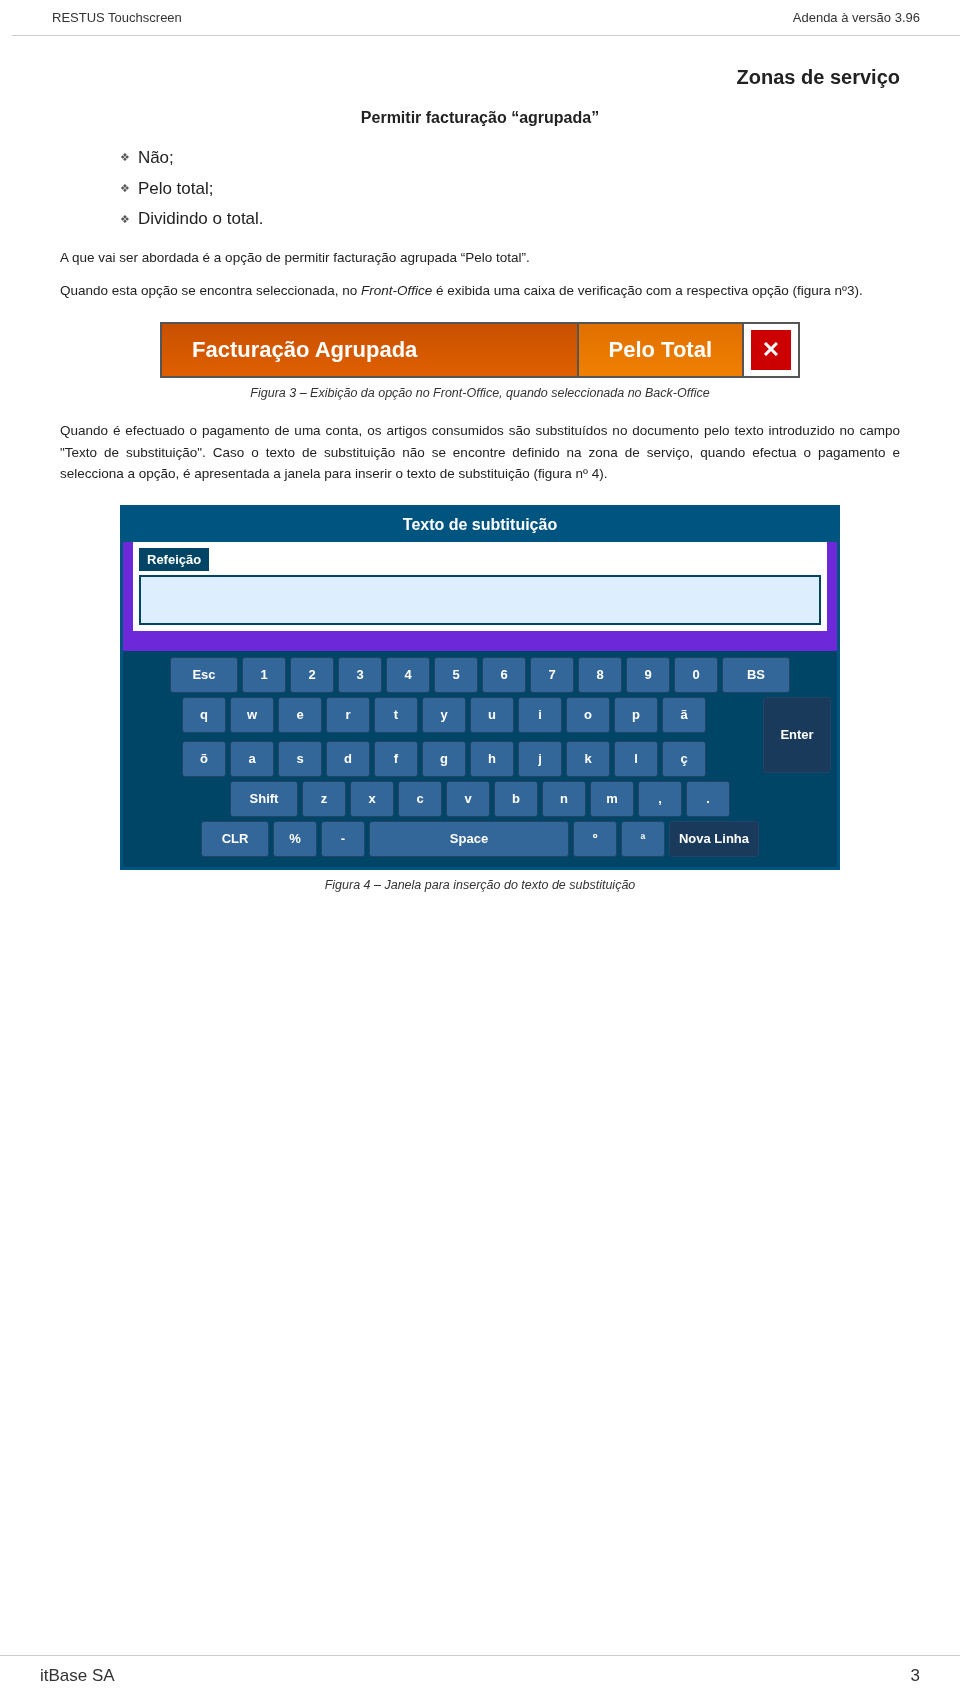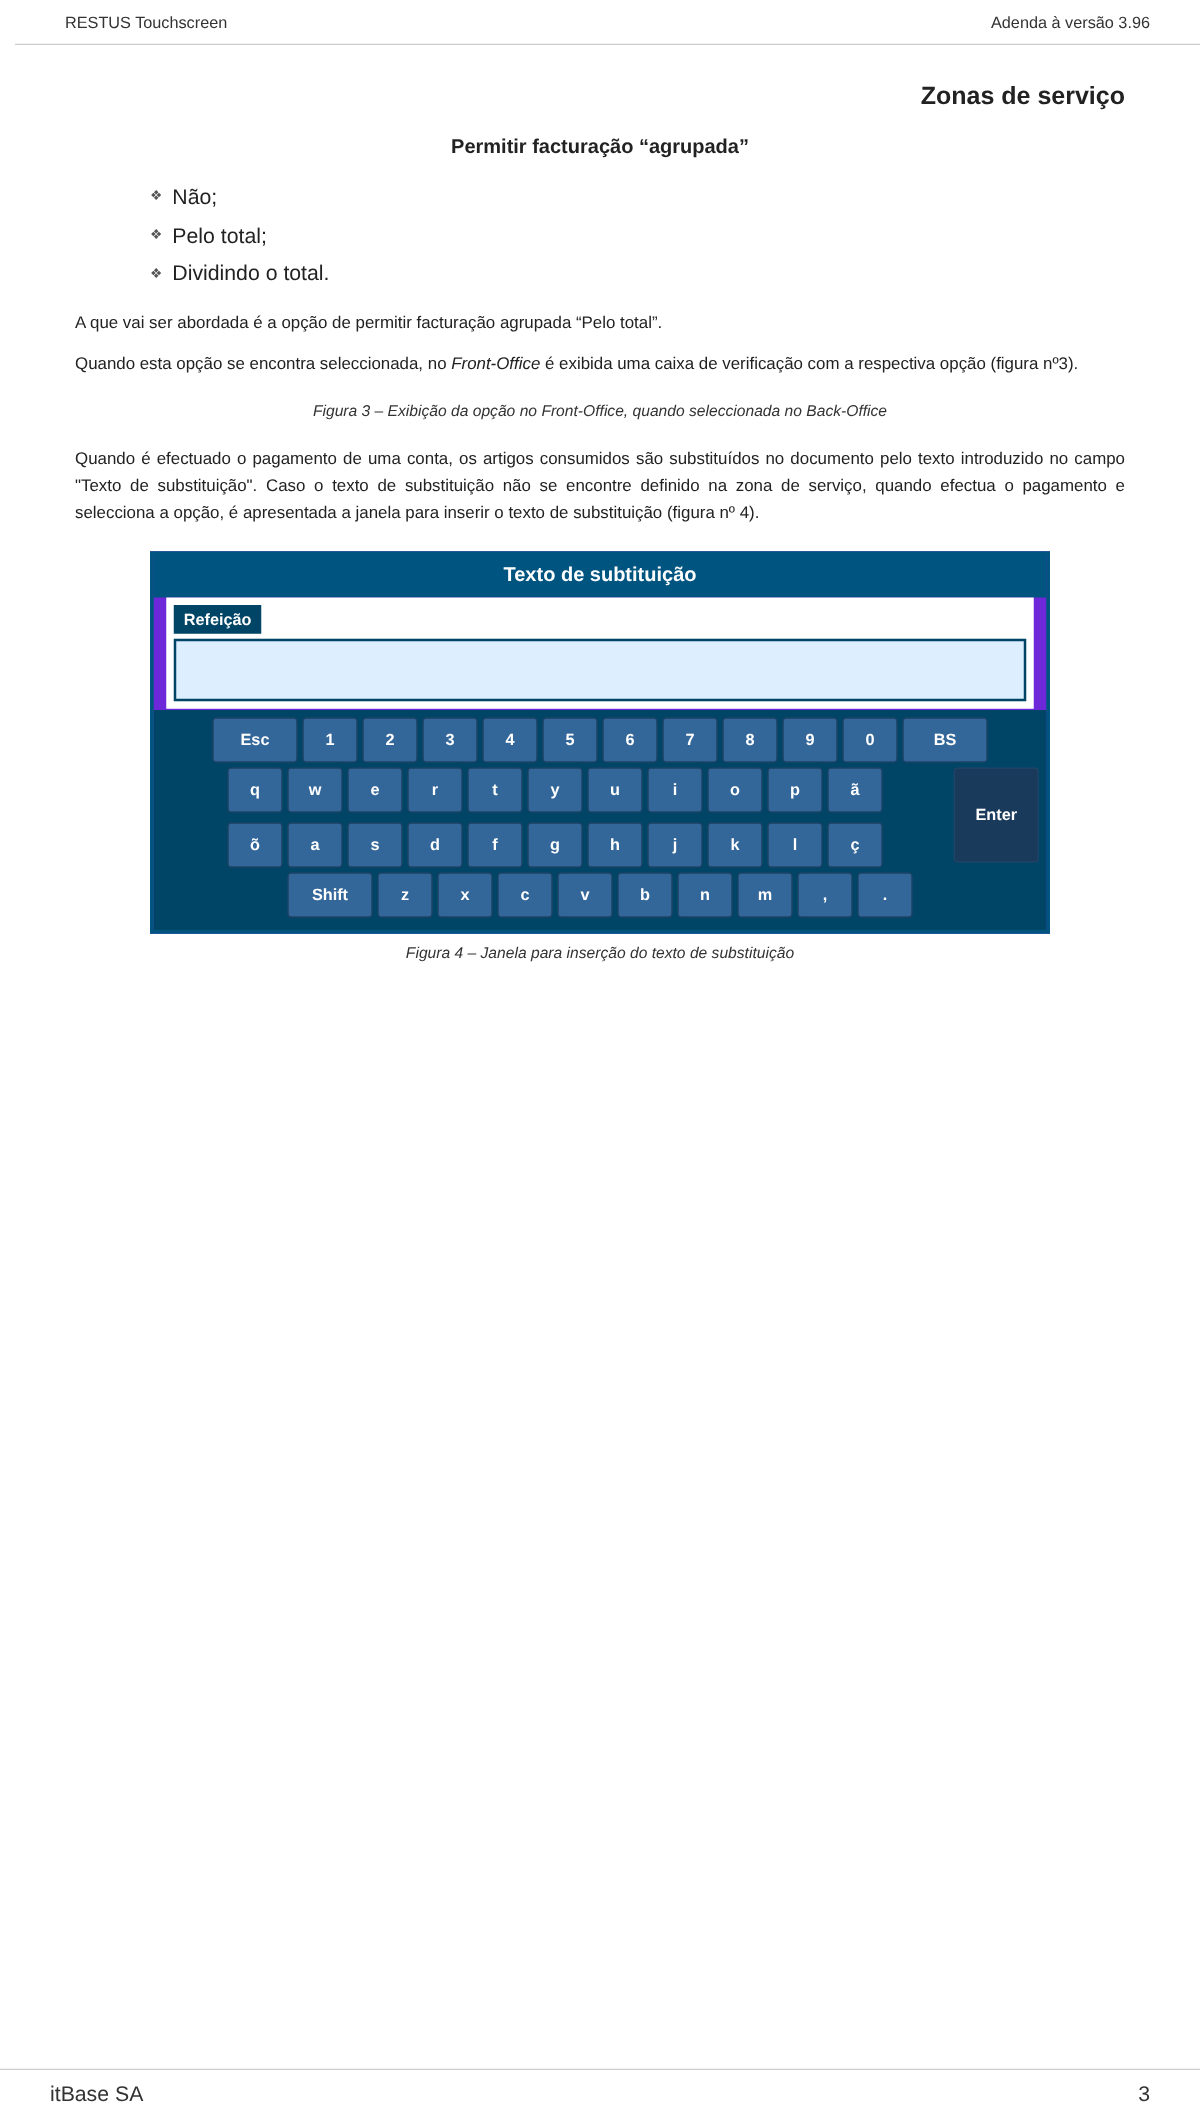--- a/index.html
+++ b/index.html
@@ -188,21 +188,21 @@
     .fig4-input {
       border: 2px solid #004466;
       background: #ddeeff;
       height: 50px;
       width: 100%;
     }
 
     .fig4-keyboard {
       background: #004466;
       padding: 6px;
-      margin-top: 1px;
+      margin-top: 20px;
     }
 
     .kb-row {
       display: flex;
       gap: 4px;
       margin-bottom: 4px;
       justify-content: center;
     }
 
     .kb-key {
@@ -282,20 +282,31 @@
       </li>
   </ul>
 
   <p class="body-text">A que vai ser abordada é a opção de permitir facturação agrupada “Pelo total”.</p>
 
   <p class="body-text">
     Quando esta opção se encontra seleccionada, no <span class="italic-text">Front-Office</span> é exibida uma caixa de verificação com a respectiva opção (figura nº3).
   </p>
 
   <div class="figure-container">
+    <div class="fig3-bar">
+      <div class="fig3-left">
+        <span>Facturação Agrupada</span>
+      </div>
+      <div class="fig3-right">
+        <span>Pelo Total</span>
+      </div>
+      <div class="fig3-close">
+        <div class="fig3-close-x">✕</div>
+      </div>
+    </div>
     <p class="figure-caption">
       <span>Figura 3 – Exibição da opção no Front-Office, quando seleccionada no Back-Office</span>
     </p>
   </div>
 
   <p class="body-text">
     Quando é efectuado o pagamento de uma conta, os artigos consumidos são substituídos no documento pelo texto introduzido no campo "Texto de substituição". Caso o texto de substituição não se encontre definido na zona de serviço, quando efectua o pagamento e selecciona a opção, é apresentada a janela para inserir o texto de substituição (figura nº 4).
   </p>
 
   <div class="figure-container">
@@ -368,20 +379,29 @@
           <div class="kb-key">x</div>
           <div class="kb-key">c</div>
           <div class="kb-key">v</div>
           <div class="kb-key">b</div>
           <div class="kb-key">n</div>
           <div class="kb-key">m</div>
           <div class="kb-key">,</div>
           <div class="kb-key">.</div>
         </div>
 
+        <div class="kb-row">
+          <div class="kb-key wide">CLR</div>
+          <div class="kb-key">%</div>
+          <div class="kb-key">-</div>
+          <div class="kb-key extra-wide">Space</div>
+          <div class="kb-key">º</div>
+          <div class="kb-key">ª</div>
+          <div class="kb-key nova-linha">Nova Linha</div>
+        </div>
       </div>
     </div>
     <p class="figure-caption">Figura 4 – Janela para inserção do texto de substituição</p>
   </div>
 
 </div>
 
 <div class="page-footer">
   <span>itBase SA</span>
   <span>3</span>

